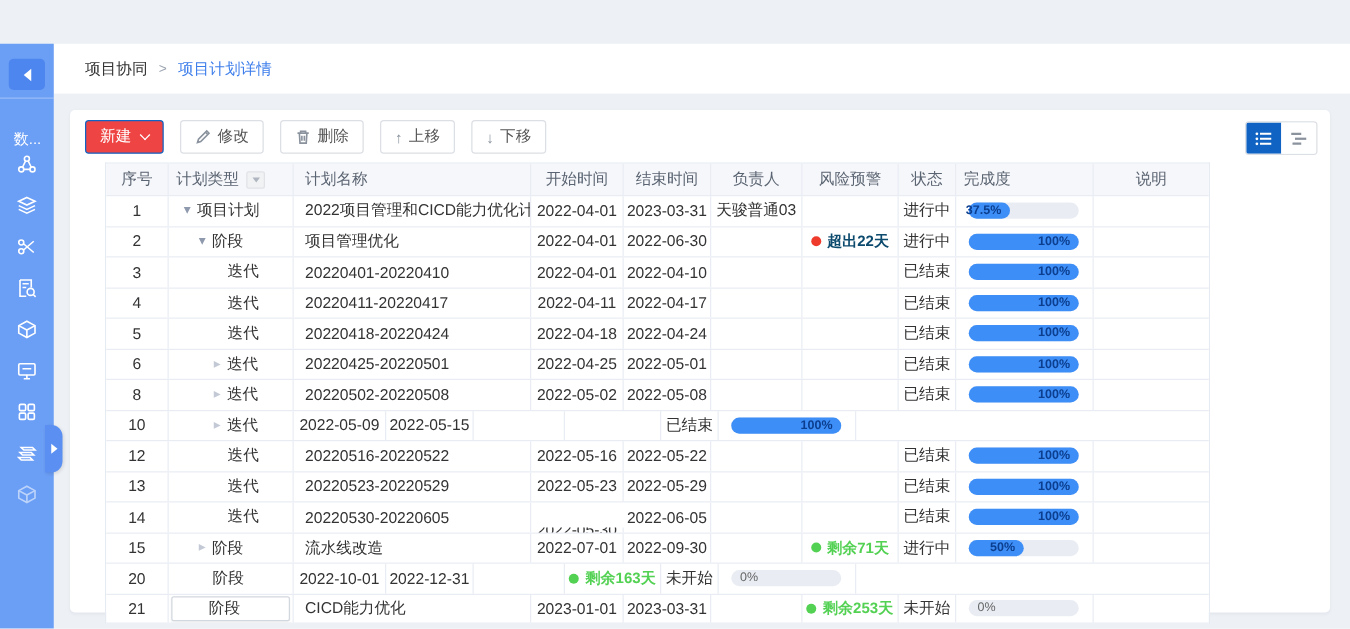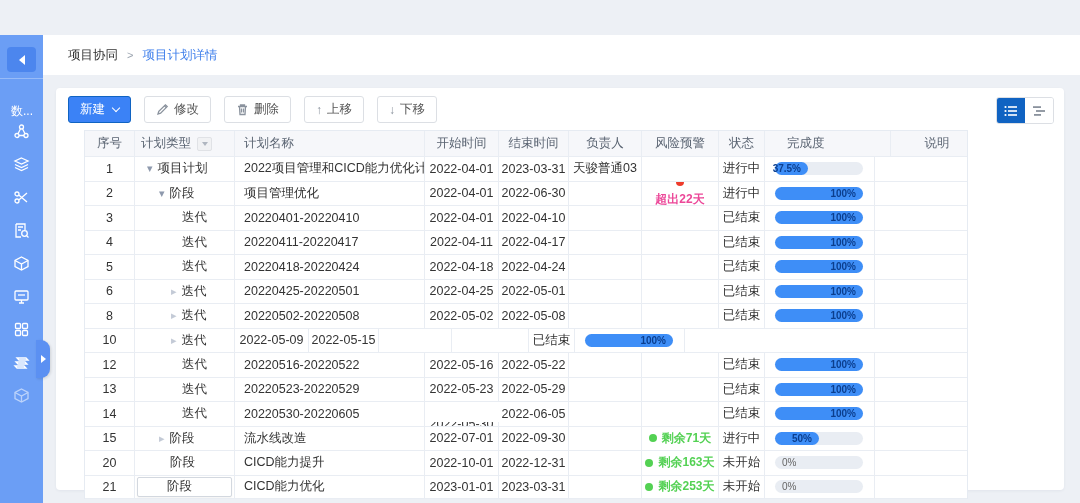--- a/index.html
+++ b/index.html
@@ -47,21 +47,21 @@
 
   
   .content { position:absolute; left:43px; top:75px; width:1037px; height:428px; background:#EDF0F5; }
   .card { position:absolute; left:13px; top:13px; width:1008px; height:402px; background:#fff;
     border-radius:4px; box-shadow:0 1px 3px rgba(31,56,88,.06); }
 
   
   .toolbar { position:absolute; left:12px; top:8px; display:flex; gap:13px; }
   .btn { height:27px; display:flex; align-items:center; justify-content:center; gap:5px; font-size:12.5px;
     border-radius:3px; cursor:pointer; padding:0 11px; }
-  .btn.primary { background:#3b82f6; color:#fff; border:1px solid #1063C2; }
+  .btn.primary { background:#ef4444; color:#fff; border:1px solid #1063C2; }
   .btn.plain { background:#fff; color:#555; border:1px solid #DCDFE4; }
   .btn.plain svg { stroke:#8A929D; fill:none; stroke-width:1.3; }
   .chev-down { width:6px; height:6px; border-right:1.4px solid #fff; border-bottom:1.4px solid #fff;
     transform:rotate(45deg); margin-top:-3px; margin-left:3px; }
   .arrow-glyph { font-size:12px; color:#8A929D; }
   .view-toggle { position:absolute; right:10px; top:9px; display:flex; border:1px solid #DCDFE4; border-radius:3px; overflow:hidden; }
   .vt-btn { width:28px; height:25px; display:flex; align-items:center; justify-content:center; cursor:pointer; background:#fff; }
   .vt-btn.active { background:#1063C2; }
 
   
@@ -256,21 +256,21 @@
             </div>
             <div class="tc center" style="width: 73px;">
               <span>负责人</span>
             </div>
             <div class="tc center" style="width: 77px;">
               <span>风险预警</span>
             </div>
             <div class="tc center" style="width: 46px;">
               <span>状态</span>
             </div>
-            <div class="tc" style="width: 110px; margin-left: 16px;">
+            <div class="tc" style="width: 110px;">
               <span>完成度</span>
             </div>
             <div class="tc center" style="width: 92px;">
               <span>说明</span>
             </div>
           </div>
           <div class="tbl-row">
             <div class="tc center" style="width: 50px;">1</div>
             <div class="tc" style="width: 100px;">
               <span class="type-box" style="padding-left: 6px;">
@@ -298,21 +298,21 @@
               <span class="type-box" style="padding-left: 18px;">
                 <span class="caret expanded">▾</span>
                 <span>阶段</span>
               </span>
             </div>
             <div class="tc name" style="width: 190px;">项目管理优化</div>
             <div class="tc center" style="width: 74px;">2022-04-01</div>
             <div class="tc center" style="width: 70px;">2022-06-30</div>
             <div class="tc center" style="width: 73px;"></div>
             <div class="tc center" style="width: 77px;">
-              <span class="risk" style="color: #ec4899; flex-direction: column;">
+              <span class="risk" style="color: #0c4a6e;">
                 <span class="dot" style="background: rgb(238, 59, 43);"></span>
                 <span>超出22天</span>
               </span>
             </div>
             <div class="tc center" style="width: 46px;">进行中</div>
             <div class="tc" style="width: 110px;">
               <span class="pbar">
                 <span class="pfill" style="width: 100%;"></span>
                 <span class="plabel onfill" style="right: 0%; margin-right: 7px;">100%</span>
               </span>
@@ -537,21 +537,20 @@
             </div>
             <div class="tc center" style="width: 92px;"></div>
           </div>
           <div class="tbl-row">
             <div class="tc center" style="width: 50px;">20</div>
             <div class="tc" style="width: 100px;">
               <span class="type-box" style="padding-left: 29px;">
                 <span>阶段</span>
               </span>
             </div>
-            <div class="tc name" style="width: 190px;">CICD能力提升</div>
             <div class="tc center" style="width: 74px;">2022-10-01</div>
             <div class="tc center" style="width: 70px;">2022-12-31</div>
             <div class="tc center" style="width: 73px;"></div>
             <div class="tc center" style="width: 77px;">
               <span class="risk" style="color: rgb(83, 209, 83);">
                 <span class="dot" style="background: rgb(83, 209, 83);"></span>
                 <span>剩余163天</span>
               </span>
             </div>
             <div class="tc center" style="width: 46px;">未开始</div>

